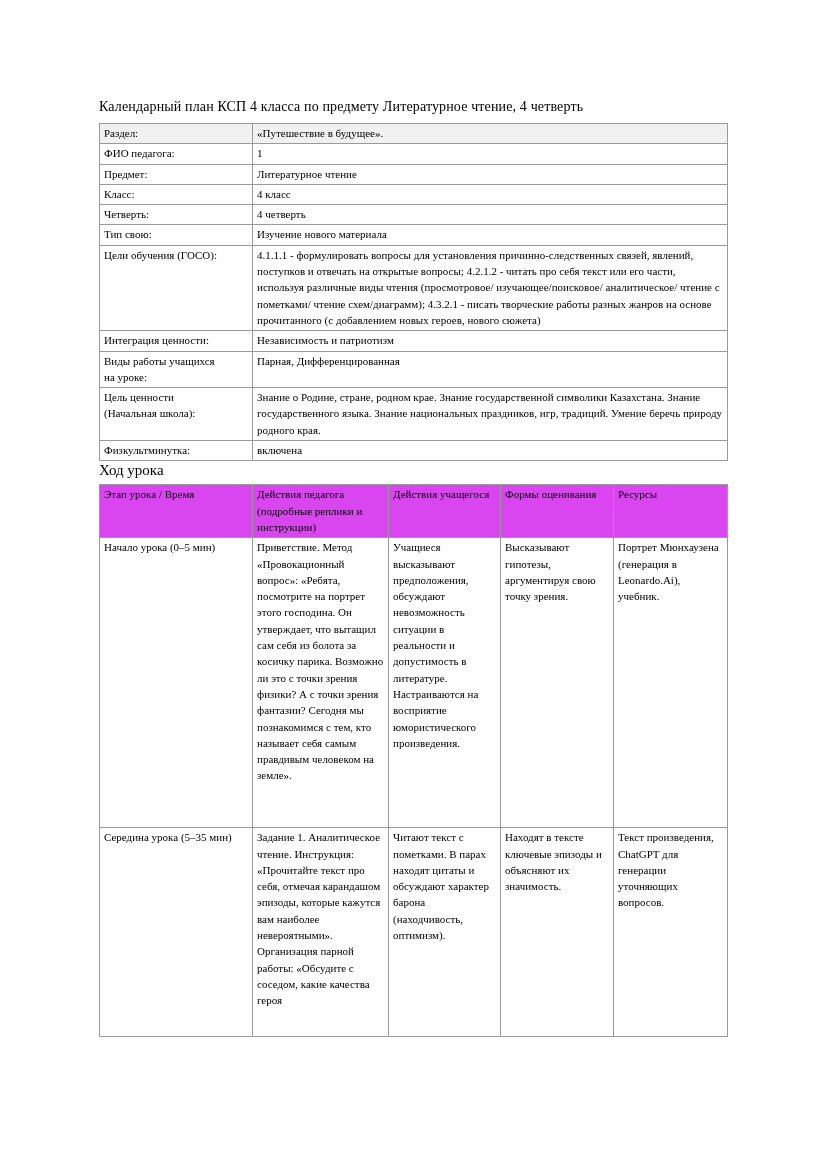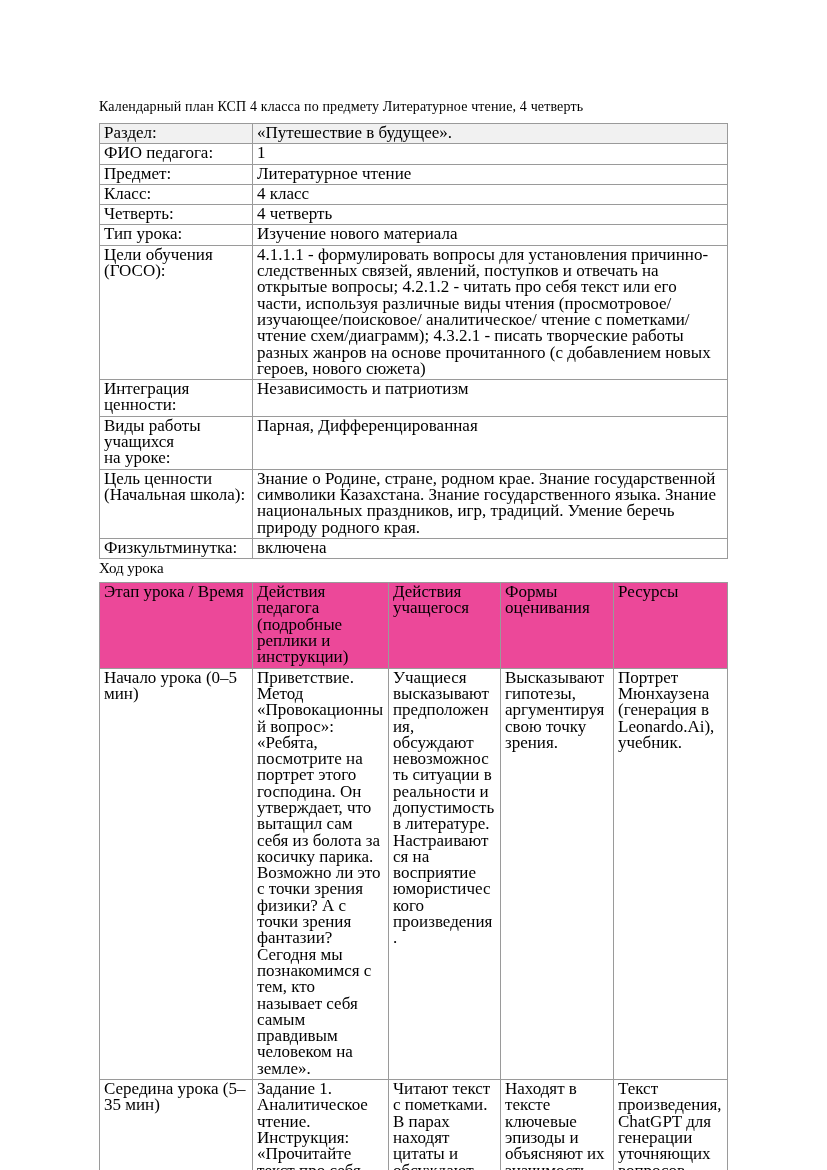--- a/index.html
+++ b/index.html
@@ -26,21 +26,21 @@
   .doc-title {
     font-size: 14px;
     line-height: 15px;
     margin: 0 0 9px 0;
     letter-spacing: 0.01em;
   }
   table {
     border-collapse: collapse;
     table-layout: fixed;
     width: 628px;
-    font-size: 17px;
+    font-size: 11px;
     line-height: 16.3px;
   }
   table td, table th {
     border: 1px solid #9a9a9a;
     padding: 1px 4px 2px 4px;
     vertical-align: top;
     text-align: left;
     font-weight: normal;
     word-wrap: break-word;
     overflow-wrap: break-word;
@@ -58,21 +58,21 @@
     line-height: 15px;
     margin: 2px 0 6px 0;
   }
 
   
   .flow-table col.c1 { width: 153px; }
   .flow-table col.c2 { width: 136px; }
   .flow-table col.c3 { width: 112px; }
   .flow-table col.c4 { width: 113px; }
   .flow-table col.c5 { width: 114px; }
-  .flow-table thead td { background: #ec4899; }
+  .flow-table thead td { background: #d946ef; }
   .flow-table tbody td { height: 286px; }
   .flow-table tbody tr.row-mid td { height: 205px; }
 
   .cell-line { display: block; }
   .blank-line { display: block; height: 16.3px; }
 </style>
 </head>
 <body>
 
 <div class="page">
@@ -99,21 +99,21 @@
       </tr>
       <tr>
         <td class="label-cell">Класс:</td>
         <td class="value-cell">4 класс</td>
       </tr>
       <tr>
         <td class="label-cell">Четверть:</td>
         <td class="value-cell">4 четверть</td>
       </tr>
       <tr>
-        <td class="label-cell">Тип урока:</td>
+        <td class="label-cell">Тип свою:</td>
         <td class="value-cell">Изучение нового материала</td>
       </tr>
       <tr>
         <td class="label-cell">Цели обучения (ГОСО):</td>
         <td class="value-cell">4.1.1.1 - формулировать вопросы для установления причинно-следственных связей, явлений, поступков и отвечать на открытые вопросы; 4.2.1.2 - читать про себя текст или его части, используя различные виды чтения (просмотровое/ изучающее/поисковое/ аналитическое/ чтение с пометками/ чтение схем/диаграмм); 4.3.2.1 - писать творческие работы разных жанров на основе прочитанного (с добавлением новых героев, нового сюжета)</td>
       </tr>
       <tr>
         <td class="label-cell">Интеграция ценности:</td>
         <td class="value-cell">Независимость и патриотизм</td>
       </tr>

